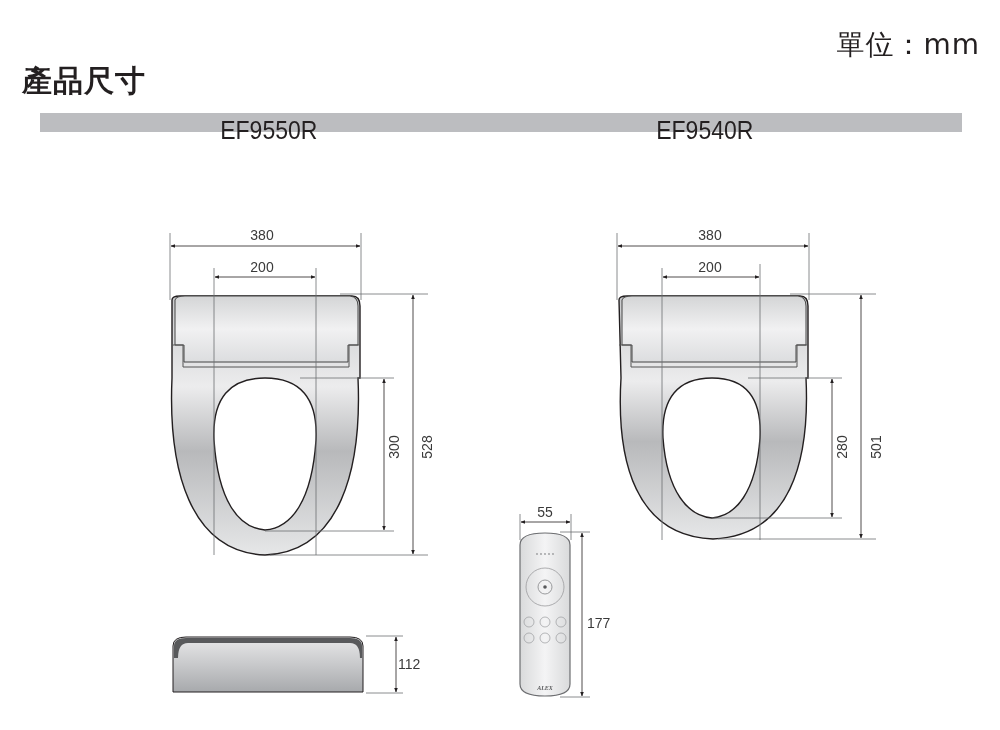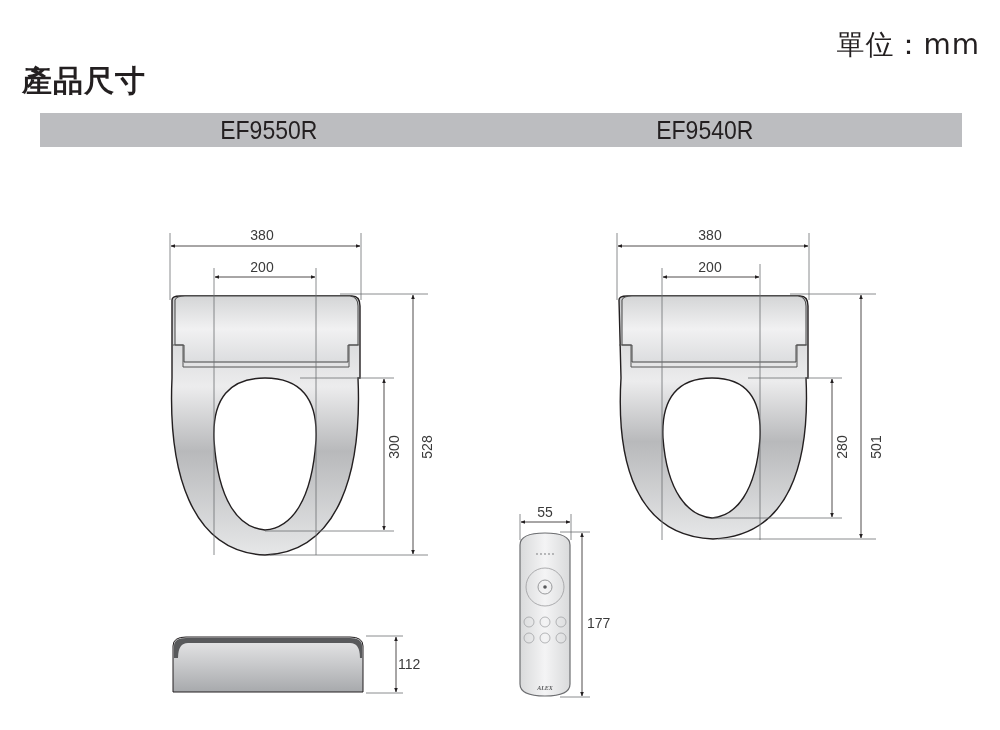--- a/index.html
+++ b/index.html
@@ -1,20 +1,20 @@
 <!DOCTYPE html>
 <html><head>
 <meta charset="utf-8">
 <style>
   html, body { margin:0; padding:0; background:#ffffff; }
   body { width:1000px; height:730px; position:relative; overflow:hidden;
          font-family:"DejaVu Sans", "Liberation Sans", sans-serif; color:#231f20; }
   .title { position:absolute; left:22px; top:26px; font-size:30px; font-weight:bold; letter-spacing:1px;margin-top:35px; }
   .unit { position:absolute; right:20px; top:26px; font-size:28px; letter-spacing:1px; }
-  .bar { position:absolute; left:40px; top:113px; width:922px; height:34px; background:#bcbdc0; }
+  .bar { position:absolute; left:40px; top:113px; width:922px; height:19px; background:#bcbdc0; }
   .model { position:absolute; top:0; height:34px; line-height:34px; font-size:25px;
            font-family:"Liberation Sans", sans-serif; transform:scaleX(0.92); }
   .m1 { left:176px; }
   .m2 { left:612px; }
   svg.draw { position:absolute; left:0; top:0; }
   .dim { font-family:"Liberation Sans", sans-serif; font-size:14px; fill:#3a3a3a; }
 </style>
 </head>
 <body>
 

